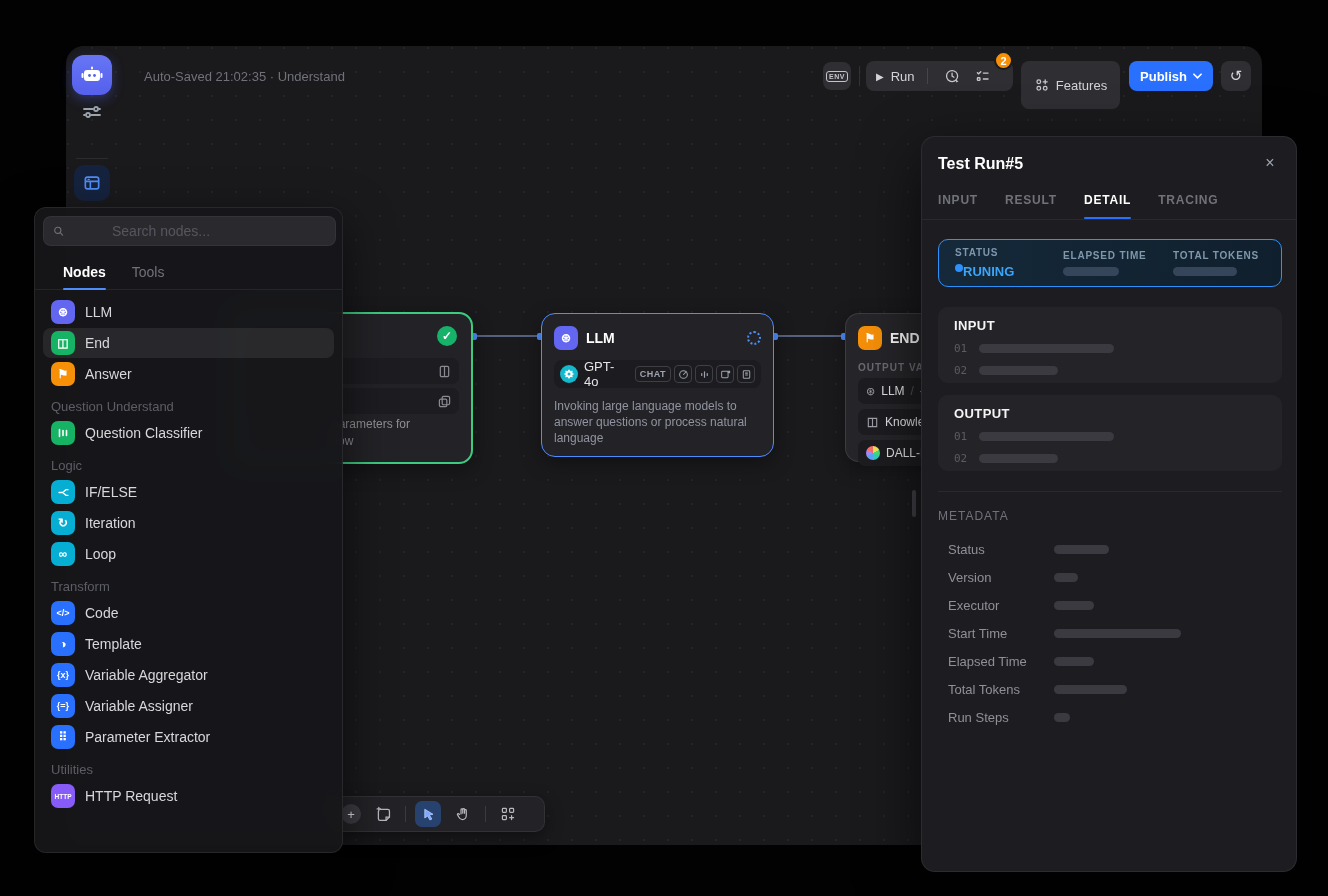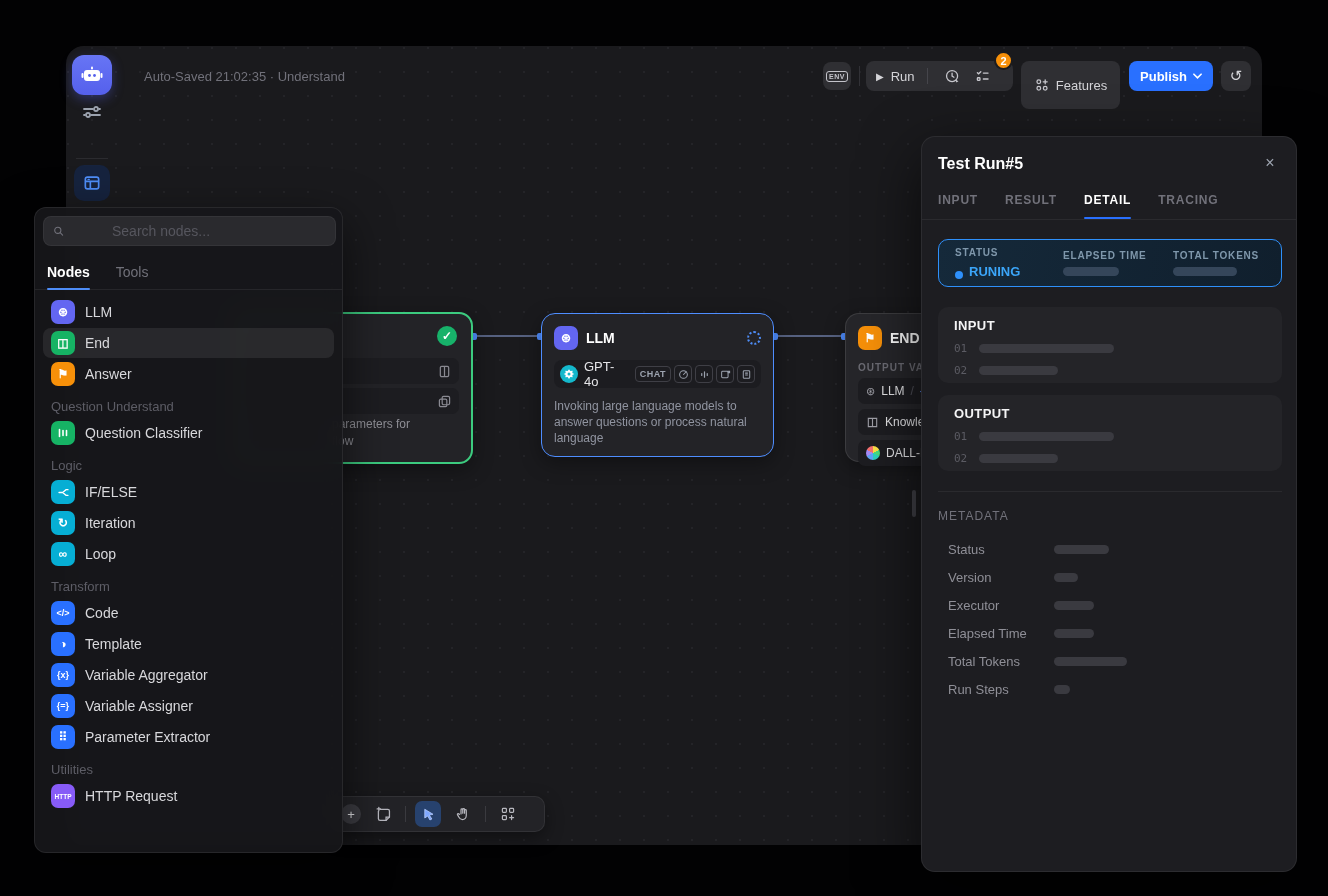--- a/index.html
+++ b/index.html
@@ -34,21 +34,21 @@
   .rail-sliders { left:80px; top:100px; width:24px; height:24px; }
   .rail-div { left:76px; top:158px; width:32px; height:1px; background:#2b2b2f; }
   .blocks-btn { left:74px; top:165px; width:36px; height:36px; border-radius:10px; background:#16233e; display:flex; align-items:center; justify-content:center; }
 
   
   .node-panel { left:34px; top:207px; width:309px; height:646px; background:rgba(23,23,26,.93); -webkit-backdrop-filter:blur(10px); backdrop-filter:blur(10px);
     border:1px solid rgba(255,255,255,.08); border-radius:12px; box-shadow:0 16px 48px rgba(0,0,0,.6); z-index:20; }
   .np-search { position:absolute; left:8px; top:8px; width:293px; height:30px; background:#2a2a2e; border:1px solid rgba(255,255,255,.05); border-radius:8px; display:flex; align-items:center; padding:0 9px; gap:7px; }
   .np-search input { background:transparent; border:none; outline:none; color:#d4d4d8; font-size:14px; width:100%; font-family:"Liberation Sans",sans-serif;margin-left:41px; }
   .np-search input::placeholder { color:#56565e; }
-  .np-tabs { position:absolute; left:0; top:46px; width:100%; height:36px; border-bottom:1px solid rgba(255,255,255,.07); display:flex; align-items:flex-start; gap:26px; padding:0 12px; }
+  .np-tabs { position:absolute; left:0; top:46px; width:100%; height:36px; border-bottom:1px solid rgba(255,255,255,.07); display:flex; align-items:flex-start; gap:26px; padding:0 28px; }
   .np-tab { font-size:14px; color:#71717a; background:none; border:none; height:100%; position:relative; font-family:"Liberation Sans",sans-serif; cursor:pointer; }
   .np-tab.active { color:#fff; font-weight:bold; }
   .np-tab.active::after { content:""; position:absolute; left:0; right:0; bottom:-1px; height:2px; background:#4e8df7; border-radius:2px; }
   .np-list { position:absolute; left:8px; right:8px; top:88px; }
   .np-row { height:30px; margin:1px 0; border-radius:8px; display:flex; align-items:center; gap:10px; padding:0 8px; font-size:14px; color:#d8d8dc; }
   .np-row.hover { background:rgba(255,255,255,.08); }
   .np-sec { font-size:13px; color:#5d5d66; margin:10px 8px 4px; }
   .ni { width:24px; height:24px; border-radius:7px; display:flex; align-items:center; justify-content:center; color:#fff; font-size:12px; flex:none; font-weight:bold; }
   .ni.small-text { font-size:9px; letter-spacing:0; }
   .ni.tiny-text { font-size:6.5px; }
@@ -98,21 +98,21 @@
   .rp-close { position:absolute; right:14px; top:14px; width:24px; height:24px; display:flex; align-items:center; justify-content:center; color:#9ca3af; font-size:16px; background:none; border:none; cursor:pointer; }
   .rp-tabs { position:absolute; left:16px; top:56px; display:flex; gap:27px; }
   .rp-tab { font-size:12px; font-weight:bold; letter-spacing:.8px; color:#71717a; background:none; border:none; padding-bottom:12px; position:relative; font-family:"Liberation Sans",sans-serif; cursor:pointer; }
   .rp-tab.active { color:#fff; }
   .rp-tab.active::after { content:""; position:absolute; left:0; right:0; bottom:0; height:2px; border-radius:2px; background:#2970ff; }
   .rp-hdiv { position:absolute; left:0; top:82px; width:100%; height:1px; background:rgba(255,255,255,.06); }
 
   .status-card { position:absolute; left:16px; top:102px; width:344px; height:48px; border:1px solid #2e90fa; border-radius:10px; background:linear-gradient(100deg,#15293a,#101f2d); display:flex; align-items:center; padding:0 16px; }
   .sc-col { display:flex; flex-direction:column; gap:6px; }
   .sc-label { font-size:10px; font-weight:bold; letter-spacing:.8px; color:#7f97ab; }
-  .sc-val { display:flex; align-items:flex-end; gap:6px; font-size:13px; font-weight:bold; color:#3ba5f8; }
+  .sc-val { display:flex; align-items:flex-start; font-size:13px; font-weight:bold; color:#3ba5f8; }
   .dot { width:8px; height:8px; border-radius:50%; background:#2e90fa; }
   .skel { height:9px; border-radius:5px; background:#3a3a40; }
   .skel.blue { background:#35465a; }
 
   .io-card { position:absolute; left:16px; width:344px; height:76px; background:#242428; border-radius:10px; padding:11px 16px; }
   .io-title { font-size:13px; font-weight:bold; color:#f4f4f5; letter-spacing:.4px; }
   .io-row { display:flex; align-items:center; gap:12px; margin-top:9px; }
   .io-num { font-family:"DejaVu Sans Mono",monospace; font-size:11px; color:#5b5b63; }
 
   .meta-div { position:absolute; left:16px; top:354px; width:344px; height:1px; background:rgba(255,255,255,.06); }
@@ -485,20 +485,24 @@
       </div>
     <div class="meta-row">
         <span class="meta-label">Version</span>
         <span class="skel" style="width:24px;"></span>
       </div>
     <div class="meta-row">
         <span class="meta-label">Executor</span>
         <span class="skel" style="width:40px;"></span>
       </div>
     <div class="meta-row">
+        <span class="meta-label">Start Time</span>
+        <span class="skel" style="width:127px;"></span>
+      </div>
+    <div class="meta-row">
         <span class="meta-label">Elapsed Time</span>
         <span class="skel" style="width:40px;"></span>
       </div>
     <div class="meta-row">
         <span class="meta-label">Total Tokens</span>
         <span class="skel" style="width:73px;"></span>
       </div>
     <div class="meta-row">
         <span class="meta-label">Run Steps</span>
         <span class="skel" style="width:16px;"></span>

